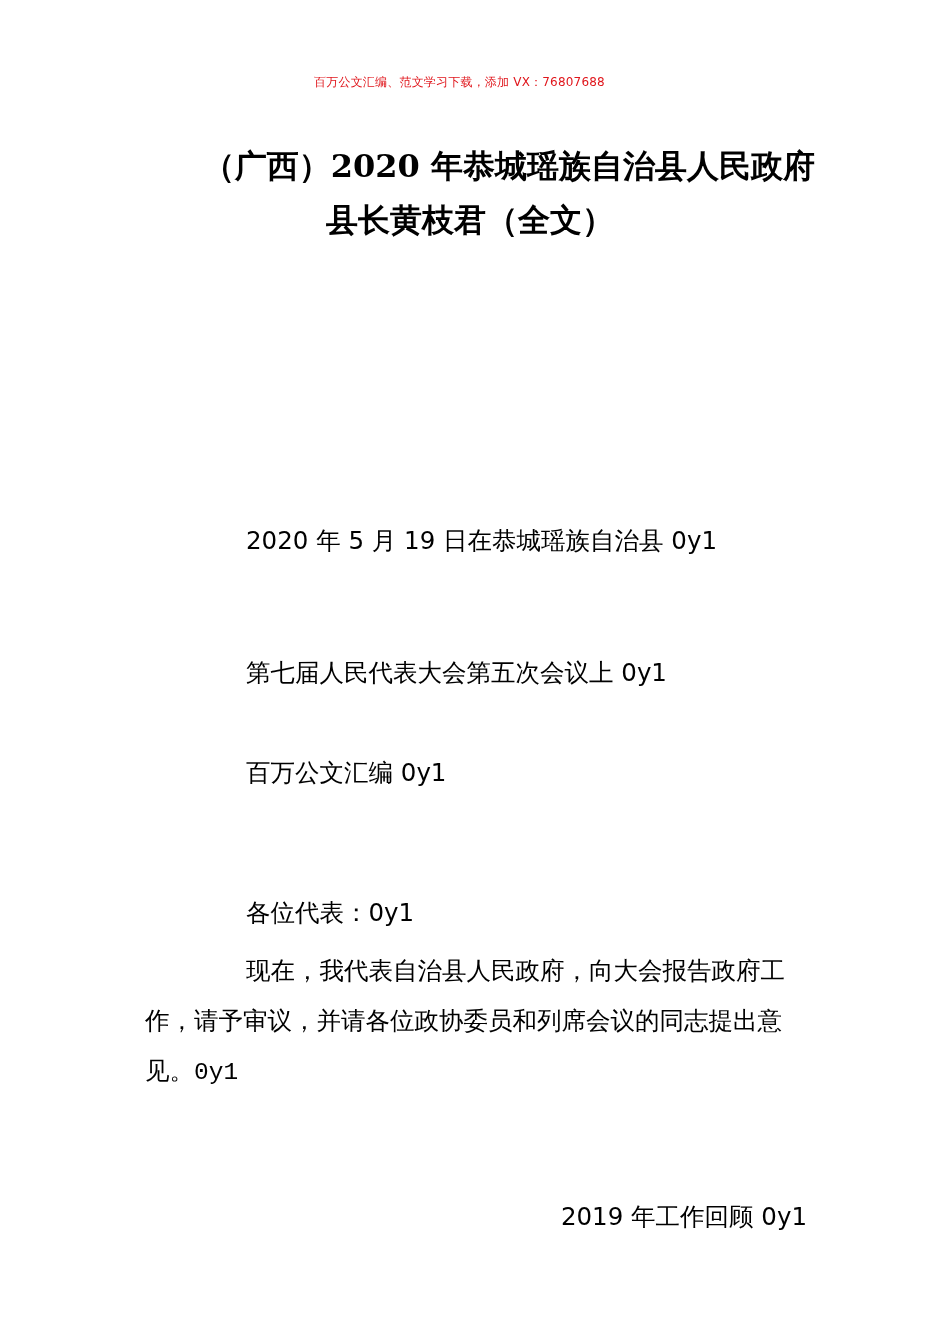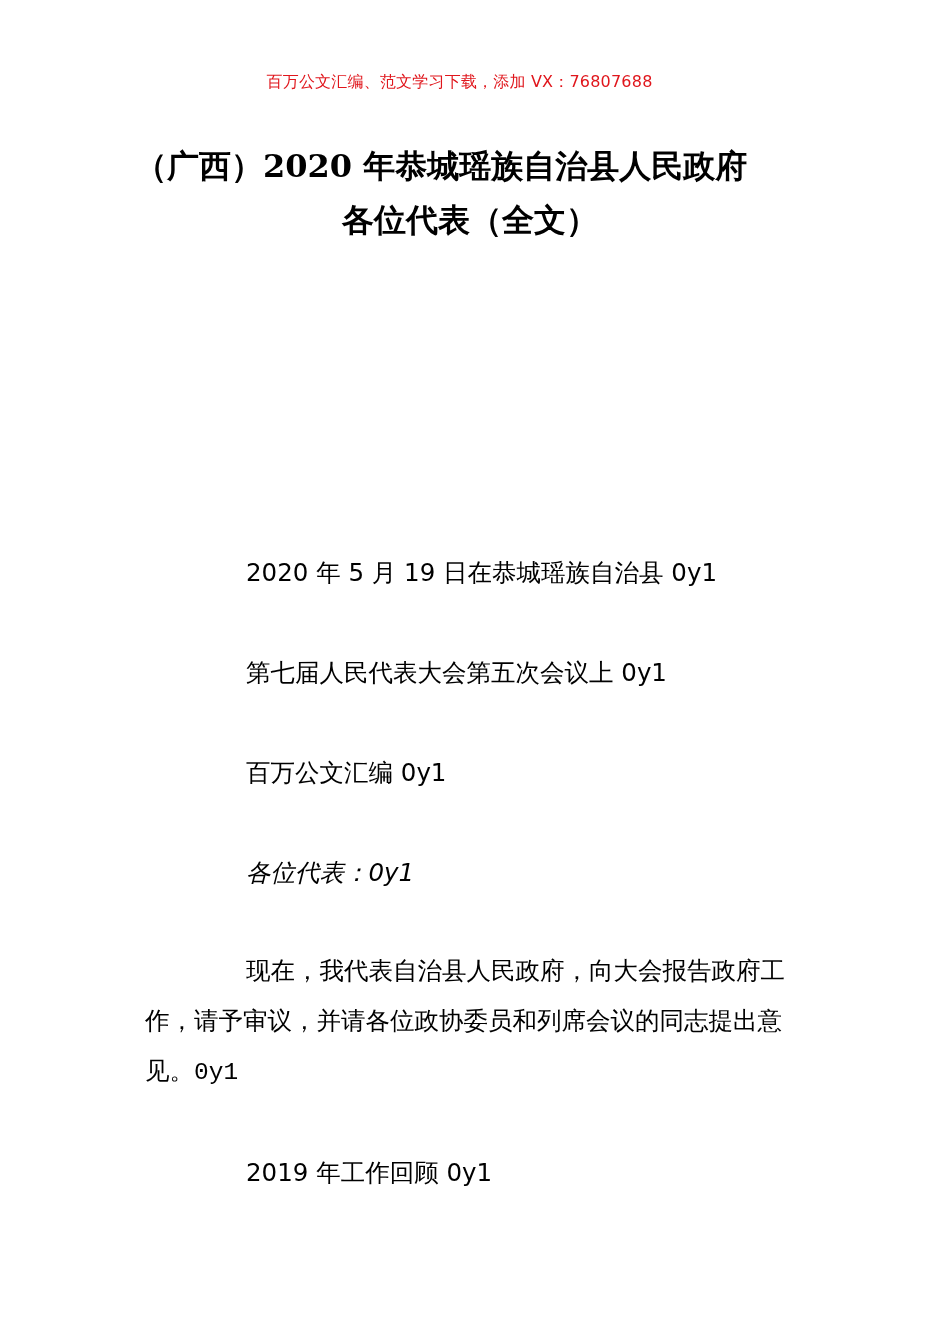--- a/index.html
+++ b/index.html
@@ -22,40 +22,40 @@
       width: 950px;
       height: 1344px;
       background: #ffffff;
     }
     .header-notice {
       position: absolute;
       left: 0;
       top: 68px;
       width: 919px;
       text-align: center;
-      font-size: 16px;
+      font-size: 12px;
       line-height: 28px;
       letter-spacing: 0.2px;
     }
     .title {
       position: absolute;
       left: 145px;
       width: 660px;
       text-align: center;
       font-family: "DejaVu Serif", "Liberation Serif", serif;
       font-weight: bold;
       font-size: 32px;
       line-height: 40px;
       margin: 0;
     }
     .title-line {
       display: block;
       white-space: nowrap;
     }
-    .title-line-1 { position: absolute; left: -10px; top: 0; width: 680px; text-align: left; }
+    .title-line-1 { position: absolute; left: -10px; top: 0; width: 680px; text-align: right; }
     .title-line-2 { position: absolute; left: 0; top: 54px; width: 650px; text-align: center; }
 
     .body-text {
       position: absolute;
       left: 145px;
       top: 0;
       width: 662px;
       font-size: 24.5px;
     }
     .para {
@@ -76,25 +76,25 @@
 <body>
 
 <div class="page">
 
   <div class="header-notice" style="color:#e0161c;">
     <span>百万公文汇编、范文学习下载，添加 VX：76807688</span>
   </div>
 
   <h1 class="title" style="top:146px;">
     <span class="title-line title-line-1">（广西）2020 年恭城瑶族自治县人民政府</span>
-    <span class="title-line title-line-2">各位代表（全文）</span>
+    <span class="title-line title-line-2">县长黄枝君（全文）</span>
   </h1>
 
   <div class="body-text">
-    <p class="para single" style="top:548px;">2020 年 5 月 19 日在恭城瑶族自治县 0y1</p>
+    <p class="para single" style="top:516px;">2020 年 5 月 19 日在恭城瑶族自治县 0y1</p>
     <p class="para single" style="top:648px;">第七届人民代表大会第五次会议上 0y1</p>
     <p class="para single" style="top:748px;">百万公文汇编 0y1</p>
-    <p class="para single" style="top:848px;font-style:italic;">各位代表：0y1</p>
+    <p class="para single" style="top:888px;">各位代表：0y1</p>
     <p class="para" style="top:948px;font-family:Liberation Mono, monospace;">现在，我代表自治县人民政府，向大会报告政府工作，请予审议，并请各位政协委员和列席会议的同志提出意见。0y1</p>
-    <p class="para single" style="top:1148px;">2019 年工作回顾 0y1</p>
+    <p class="para single" style="top:1192px;text-align:right;">2019 年工作回顾 0y1</p>
   </div>
 
 </div>
 
 </body></html>

